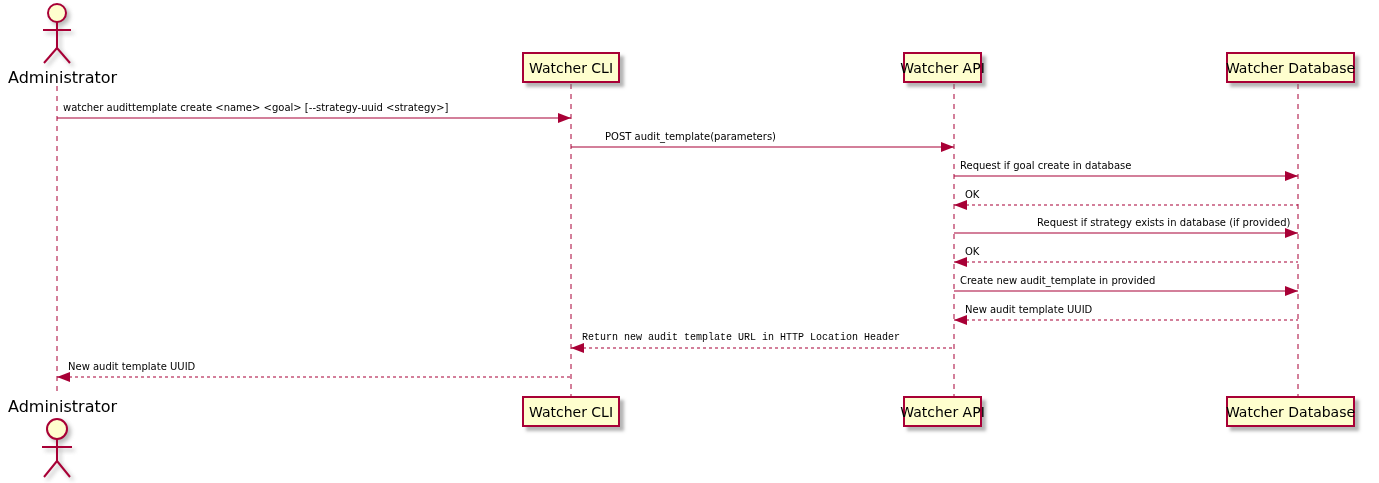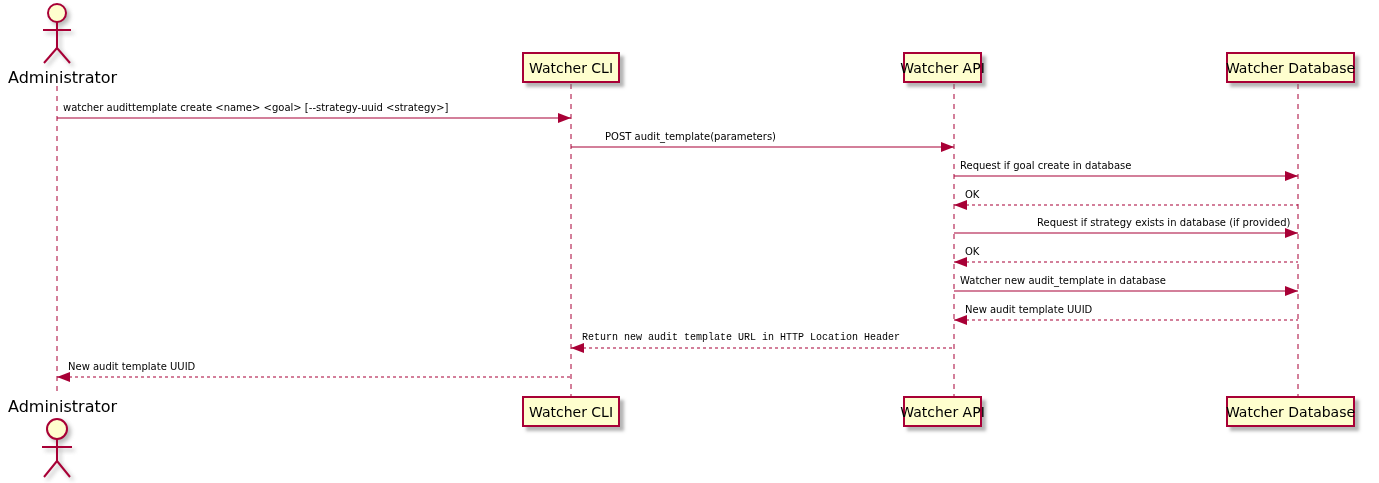--- a/index.html
+++ b/index.html
@@ -126,19 +126,19 @@
   <div class="actor-label top">Administrator</div>
   <div class="actor-label bot">Administrator</div>
 
   <div id="messages">
       <div class="msg-label" style="left: 63px; top: 100px;">watcher audittemplate create &lt;name&gt; &lt;goal&gt; [--strategy-uuid &lt;strategy&gt;]</div>
       <div class="msg-label" style="left: 577px; top: 129px; margin-left: 28px;">POST audit_template(parameters)</div>
       <div class="msg-label" style="left: 960px; top: 158px;">Request if goal create in database</div>
       <div class="msg-label" style="left: 965px; top: 187px;">OK</div>
       <div class="msg-label" style="left: 996px; top: 215px; margin-left: 41px;">Request if strategy exists in database (if provided)</div>
       <div class="msg-label" style="left: 965px; top: 244px;">OK</div>
-      <div class="msg-label" style="left: 960px; top: 273px;">Watcher new audit_template in database</div>
+      <div class="msg-label" style="left: 960px; top: 273px;">Create new audit_template in provided</div>
       <div class="msg-label" style="left: 965px; top: 302px;">New audit template UUID</div>
       <div class="msg-label" style="left: 582px; top: 330px; font-family: Liberation Mono, monospace;">Return new audit template URL in HTTP Location Header</div>
       <div class="msg-label" style="left: 68px; top: 359px;">New audit template UUID</div>
     </div>
 
 </div>
 
 </body></html>

